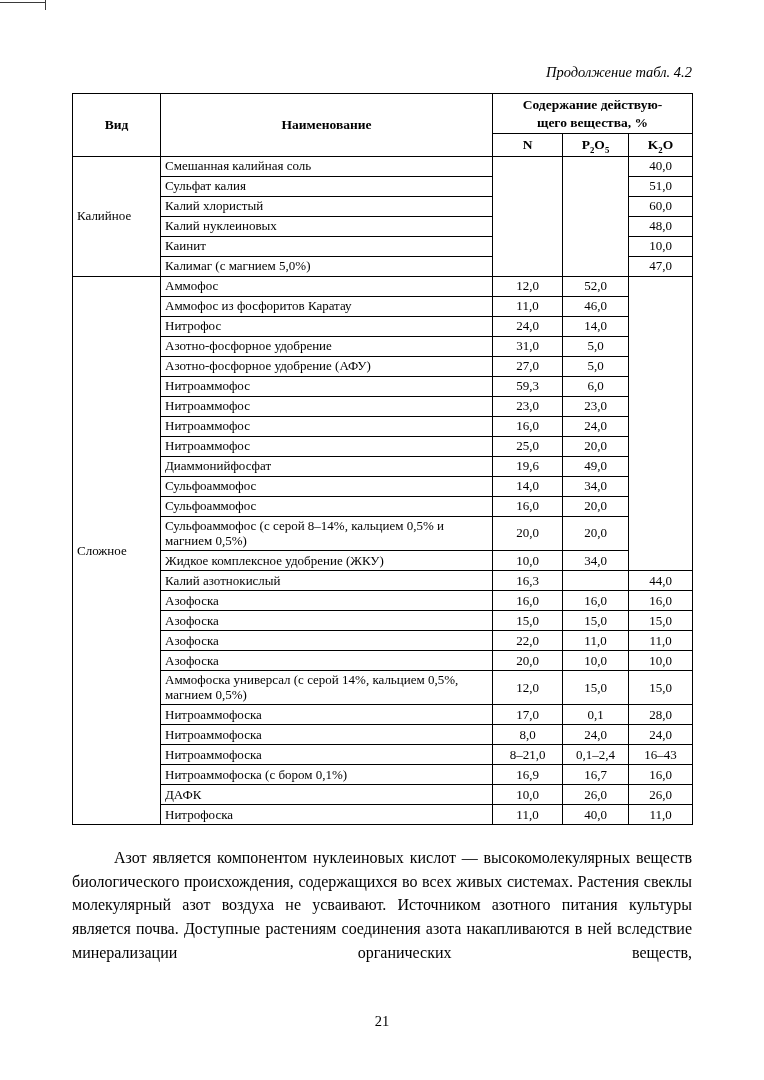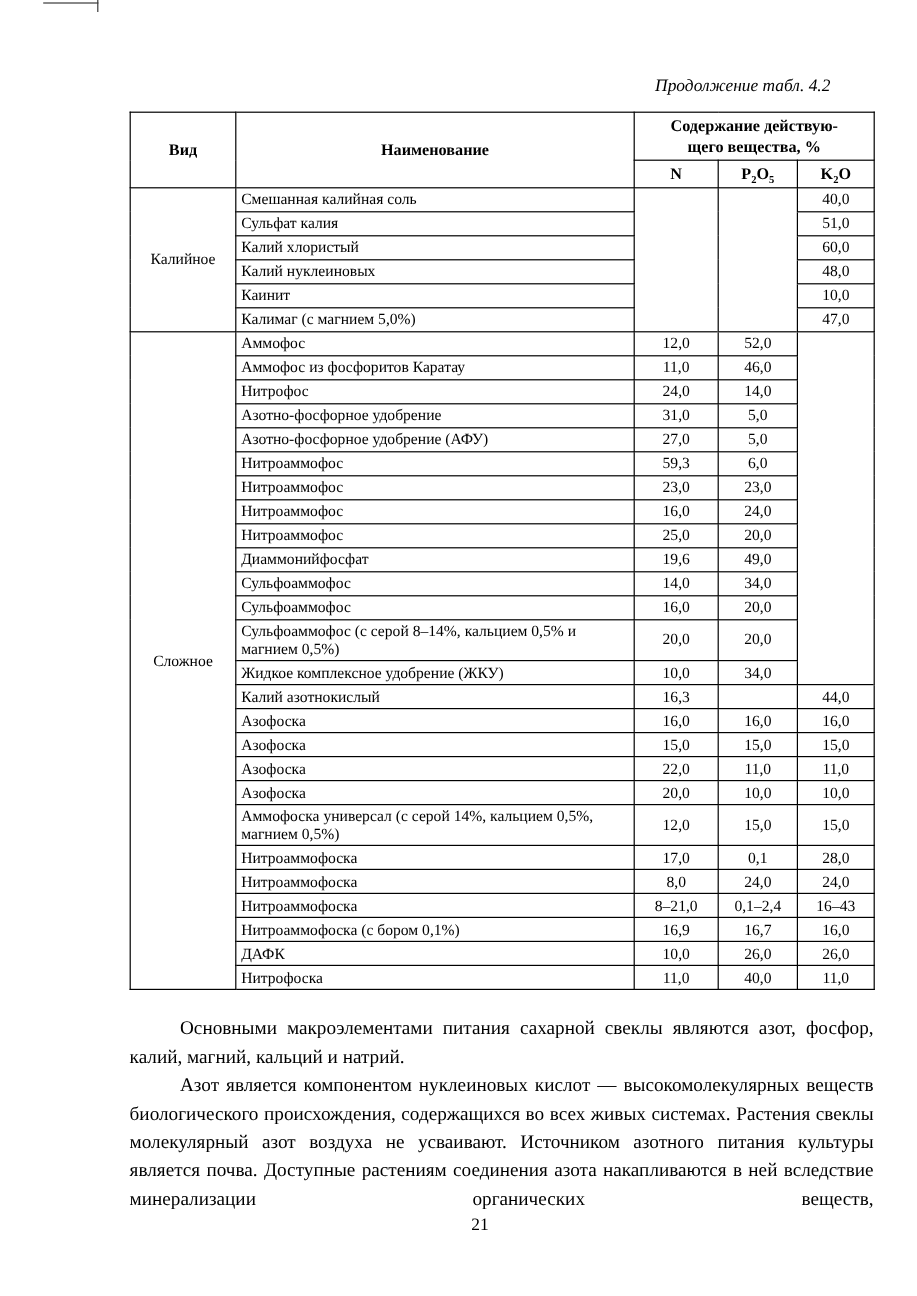--- a/index.html
+++ b/index.html
@@ -4,21 +4,21 @@
 <style>
   * { margin: 0; padding: 0; box-sizing: border-box; }
   html, body { background: #ffffff; }
   body {
     width: 764px; height: 1080px;
     position: relative;
     overflow: hidden;
     font-family: "Liberation Serif", serif;
     color: #000;
   }
-  .page { position: absolute; inset: 0; background: #fff; margin-left: 36px; }
+  .page { position: absolute; inset: 0; background: #fff; }
 
   
   .artifact { position: absolute; background: #3a3a3a; }
   .artifact-h { top: 2px; left: 0; width: 46px; height: 1px; }
   .artifact-v { top: 0; left: 45px; width: 1px; height: 10px; }
 
   .continuation {
     position: absolute;
     top: 64px; right: 72px;
     font-style: italic;
@@ -41,21 +41,21 @@
     padding: 2px 3px;
     font-size: 13.5px;
     line-height: 1.3;
   }
   .fert-table td {
     vertical-align: middle;
     padding: 1px 4px;
     height: 20px;
     line-height: 1.2;
   }
-  td.type-cell  { text-align: center; }
+  td.type-cell  { }
   td.name-cell  { text-align: left; padding-left: 4px; }
   td.value-cell { text-align: center; }
   td.empty { border-top: none; border-bottom: none; }
   .content-line { display: block; }
   sub { font-size: 0.65em; line-height: 0; }
 
   .body-text {
     position: absolute;
     top: 846px; left: 72px;
     width: 620px;
@@ -299,19 +299,18 @@
         <tr>
           <td class="name-cell">Нитрофоска</td>
           <td class="value-cell">11,0</td>
           <td class="value-cell">40,0</td>
           <td class="value-cell">11,0</td>
         </tr>
       </tbody>
   </table>
 
   <div class="body-text">
-    <p>Основными макроэлементами питания сахарной свеклы являются азот, фосфор, калий, магний, кальций и натрий.</p>
     <p class="continued">Азот является компонентом нуклеиновых кислот — высокомолекулярных веществ биологического происхождения, содержащихся во всех живых системах. Растения свеклы молекулярный азот воздуха не усваивают. Источником азотного питания культуры является почва. Доступные растениям соединения азота накапливаются в ней вследствие минерализации органических веществ,</p>
   </div>
 
   <div class="page-number">21</div>
 
 </div>
 
 </body></html>

